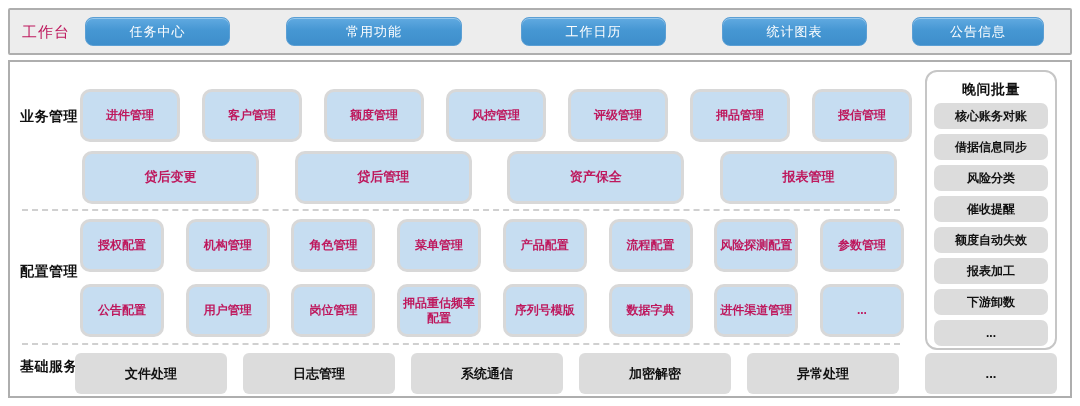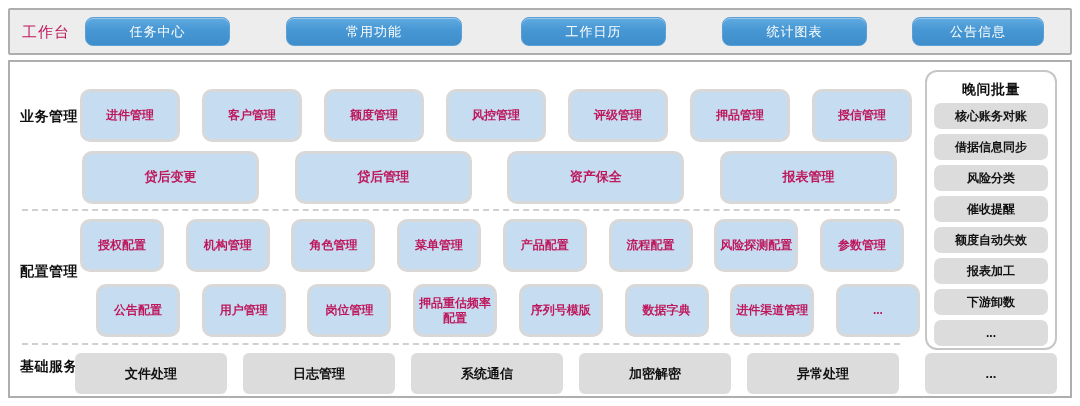--- a/index.html
+++ b/index.html
@@ -74,21 +74,21 @@
     font-size:13px; font-weight:bold; color:#111;
     cursor:pointer;
   }
 
   .biz-row1 { left:70px;  top:27px;  width:832px; height:53px; }
   .biz-row1 > div { width:100px; }
   .biz-row2 { left:72px;  top:89px;  width:815px; height:53px; }
   .biz-row2 > div { width:177px; font-size:13px; }
   .cfg-row1 { left:70px;  top:157px; width:824px; height:53px; }
   .cfg-row1 > div { width:84px; }
-  .cfg-row2 { left:86px;  top:222px; width:824px; height:53px; }
+  .cfg-row2 { left:70px;  top:222px; width:824px; height:53px; }
   .cfg-row2 > div { width:84px; }
   .base-row { left:65px;  top:291px; width:824px; height:41px; }
   .base-row > div { width:152px; }
 
   .dash {
     position:absolute; left:12px; width:878px; height:0;
     border-top:2px dashed #d0d0d0;
   }
   .dash1 { top:147px; }
   .dash2 { top:281px; }

